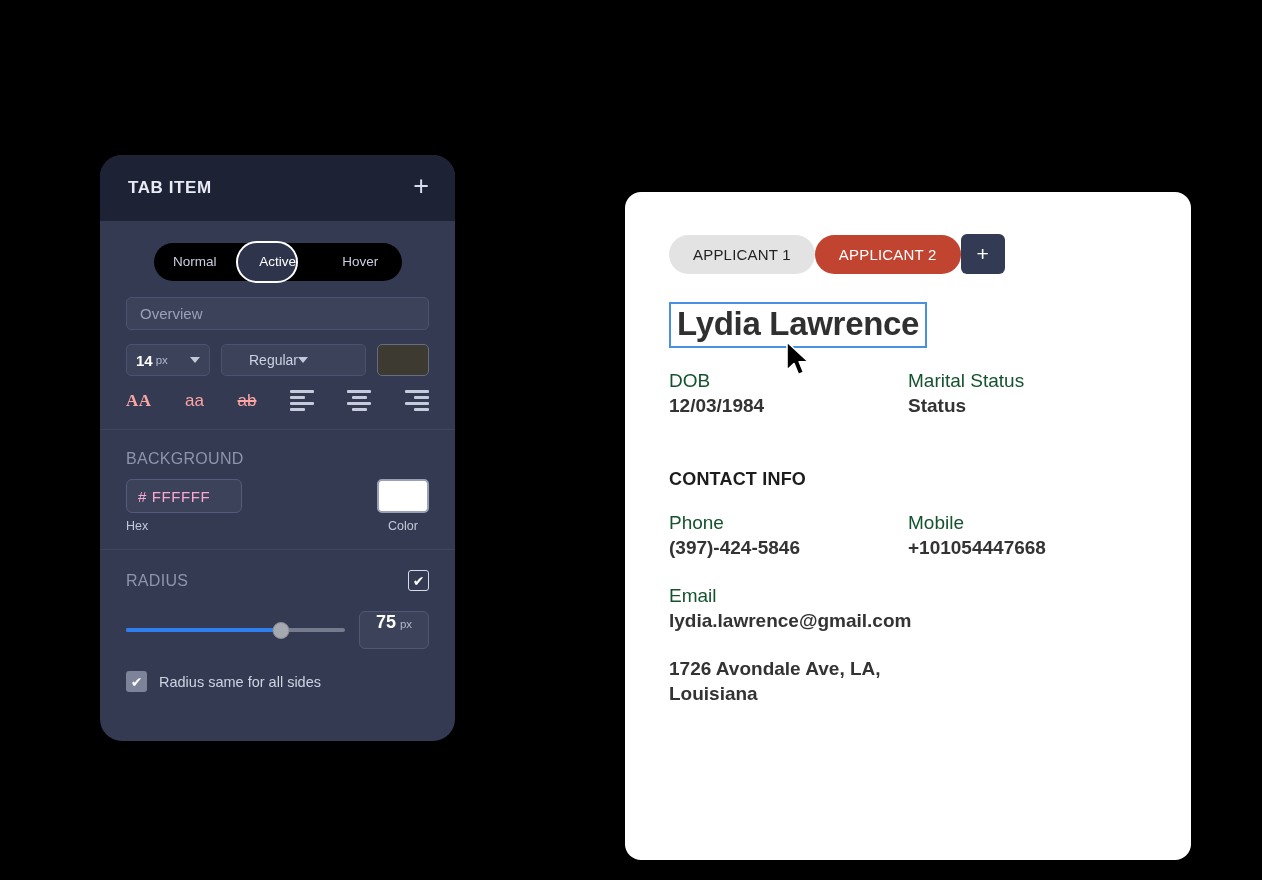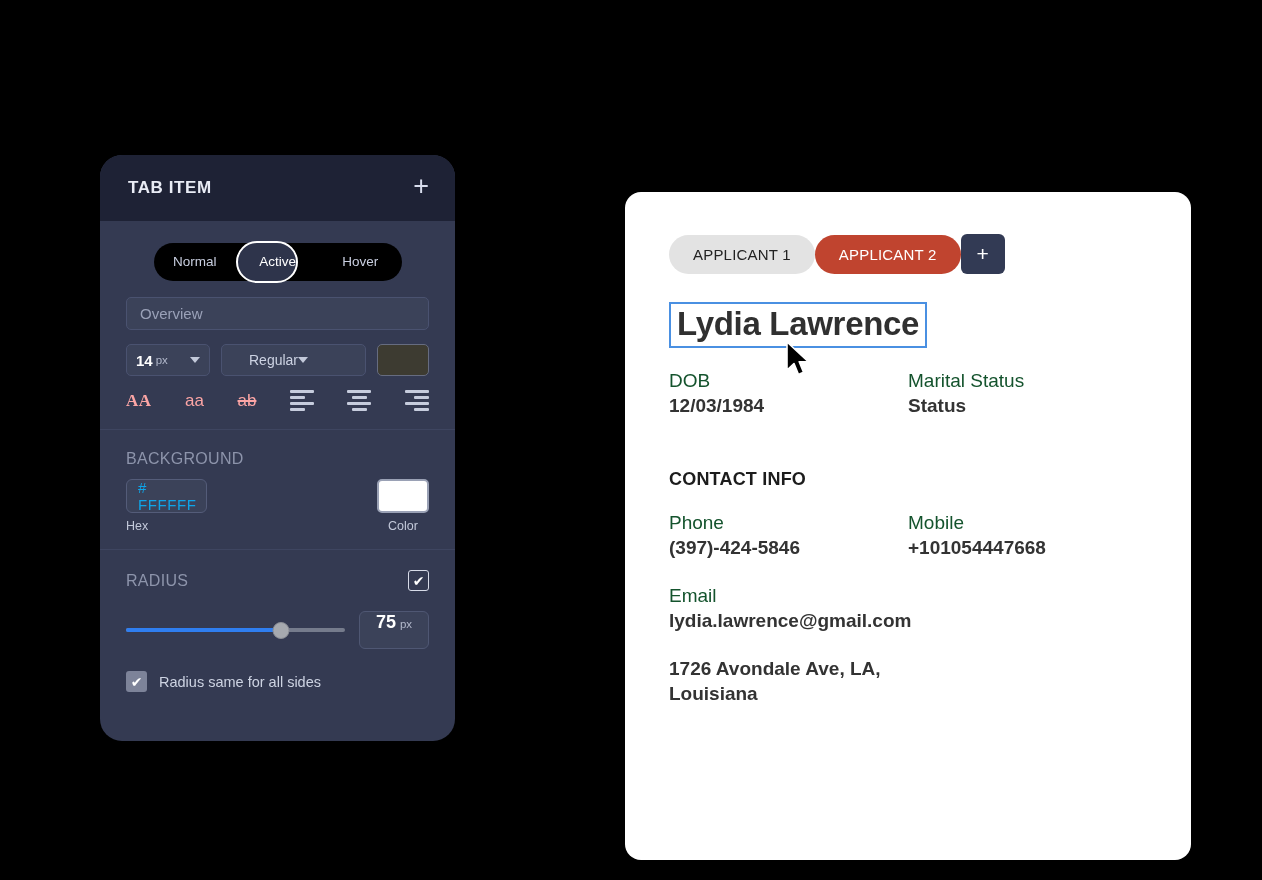--- a/index.html
+++ b/index.html
@@ -111,23 +111,23 @@
   .align-right i:nth-child(1){width:100%;} .align-right i:nth-child(2){width:62%;}
   .align-right i:nth-child(3){width:100%;} .align-right i:nth-child(4){width:62%;}
 
   
   .sec-label {
     color: #8d94ab; font-size: 16px; letter-spacing: 0.3px;
     margin-top: 20px;
   }
   .bg-row { display: flex; align-items: flex-start; justify-content: space-between; margin-top: 11px; }
   .hex-field {
-    width: 81px; height: 31px; background: #3b4259;
+    width: 116px; height: 31px; background: #3b4259;
     border: 1px solid #545c79; border-radius: 6px;
-    color: #0ea5e9; font-size: 15px; display: flex; align-items: center;
+    color: #f9a8d4; font-size: 15px; display: flex; align-items: center;
     padding: 16px 11px; letter-spacing: 0.6px;
   }
   .swatch-bg {
     width: 52px; height: 34px; background: #ffffff;
     border: 2px solid #9aa1b5; border-radius: 5px;
   }
   .sub-label { color: #c3c9da; font-size: 12.5px; margin-top: 6px; }
   .bg-col-right { display: flex; flex-direction: column; align-items: center; }
   .bg-pad-bottom { height: 16px; }
 

